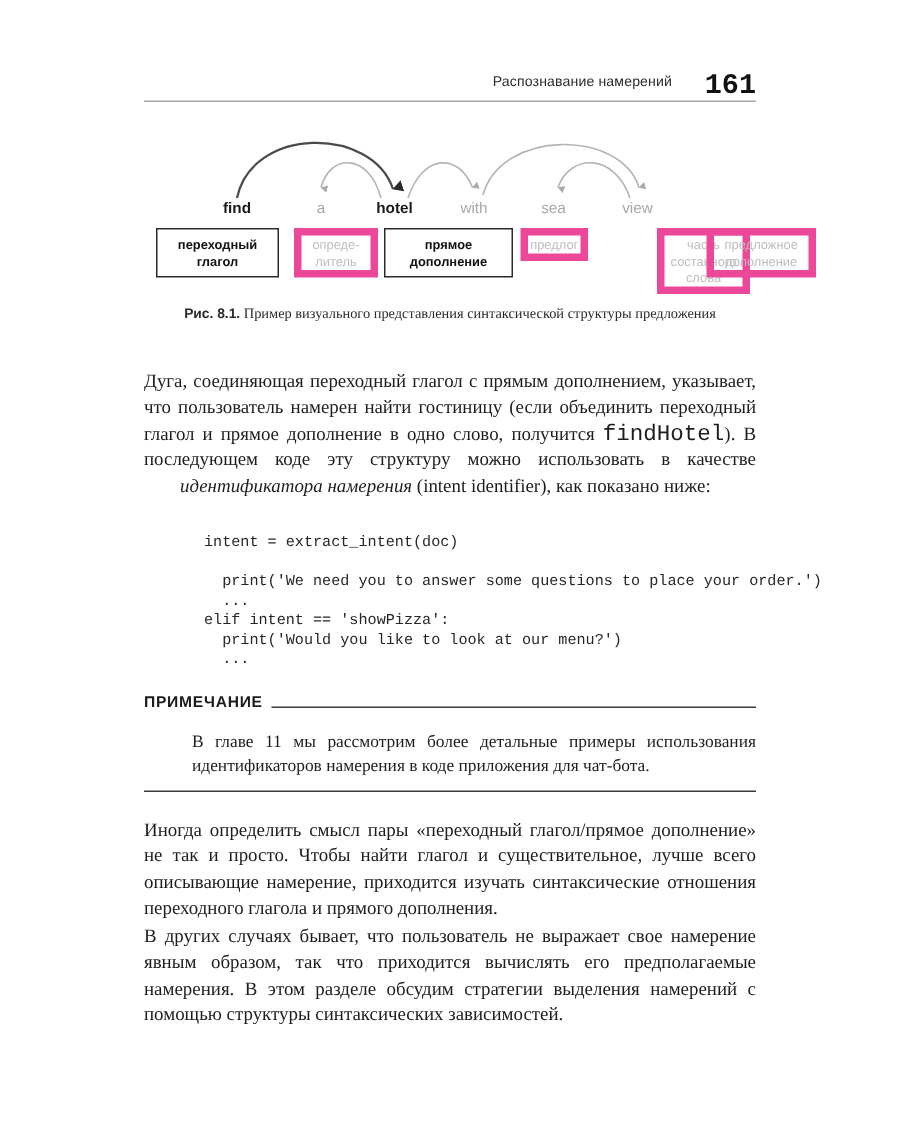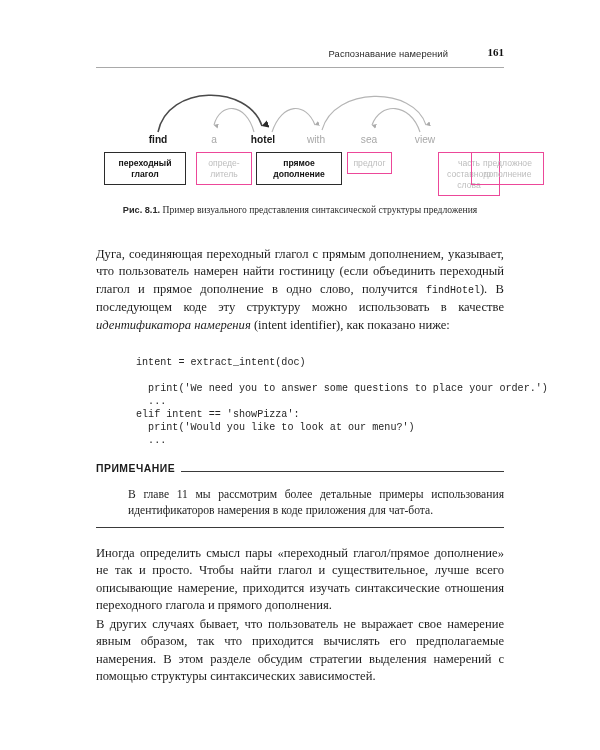--- a/index.html
+++ b/index.html
@@ -39,23 +39,23 @@
     font-family: "Liberation Sans", sans-serif;
     font-size: 9.4px;
     letter-spacing: 0.1px;
     color: #2b2b2b;
     white-space: nowrap;
   }
   .header-pageno {
     position: absolute;
     right: 0px;
     top: 0px;
-    font-family: Liberation Serif, serif;
+    font-family: Liberation Mono, monospace;
     font-weight: bold;
-    font-size: 11px;
+    font-size: 19px;
     color: #111;
     margin-left: 20px;
   }
   .header-rule {
     position: absolute;
     left: 0;
     top: 21px;
     width: 408px;
     height: 1px;
     background: #a9a9a9;
@@ -98,21 +98,21 @@
     align-items: center;
     justify-content: center;
     padding: 3px 2px;
   }
   .tagbox.strong {
     border: 1.6px solid #2b2b2b;
     color: #111;
     font-weight: bold;
   }
   .tagbox.faint {
-    border: 1px solid #ec4899;
+    border: 5px solid #ec4899;
     color: #bdbdbd;
     font-weight: normal;
   }
 
   
   .caption {
     position: absolute;
     left: 96px;
     top: 203px;
     width: 408px;
@@ -131,23 +131,23 @@
     width: 408px;
     font-family: "Liberation Serif", serif;
     font-size: 12.6px;
     line-height: 17.4px;
     color: #1d1d1d;
     text-align: justify;
     text-justify: inter-word;
   }
   .para .mono {
     font-family: "Liberation Mono", monospace;
-    font-size: 10px;
-  }
-  .para .ital { font-style: italic; }
+    font-size: 15px;
+  }
+  .para .ital { font-style: italic; margin-left: 24px; }
 
   
   .code {
     position: absolute;
     left: 136px;
     width: 380px;
     font-family: "Liberation Mono", monospace;
     font-size: 10.1px;
     line-height: 12.6px;
     color: #262626;

